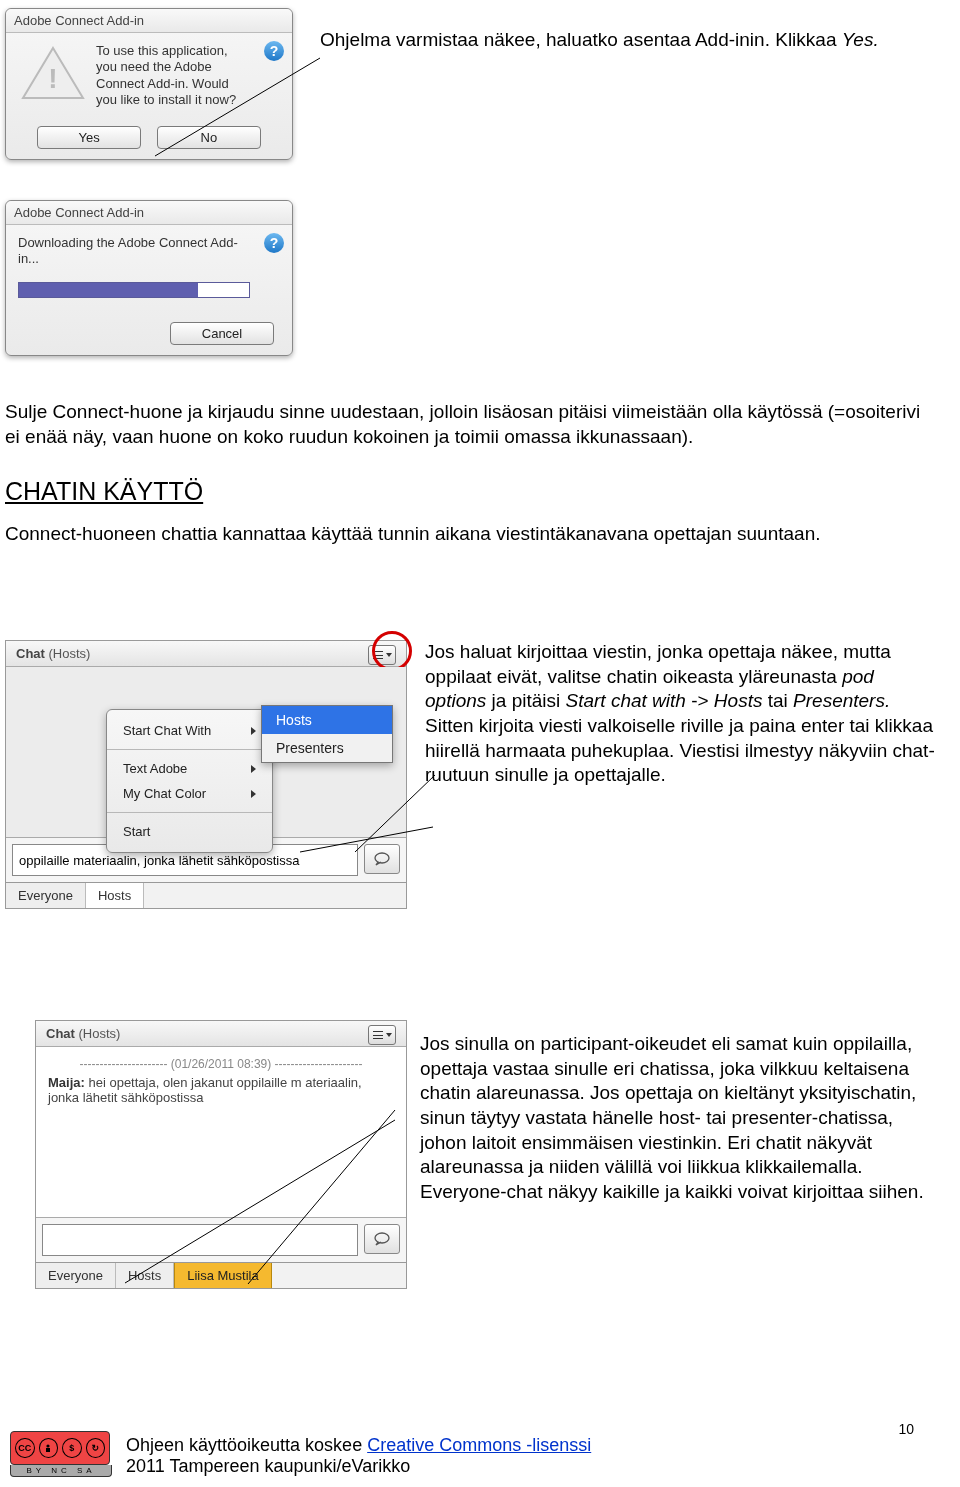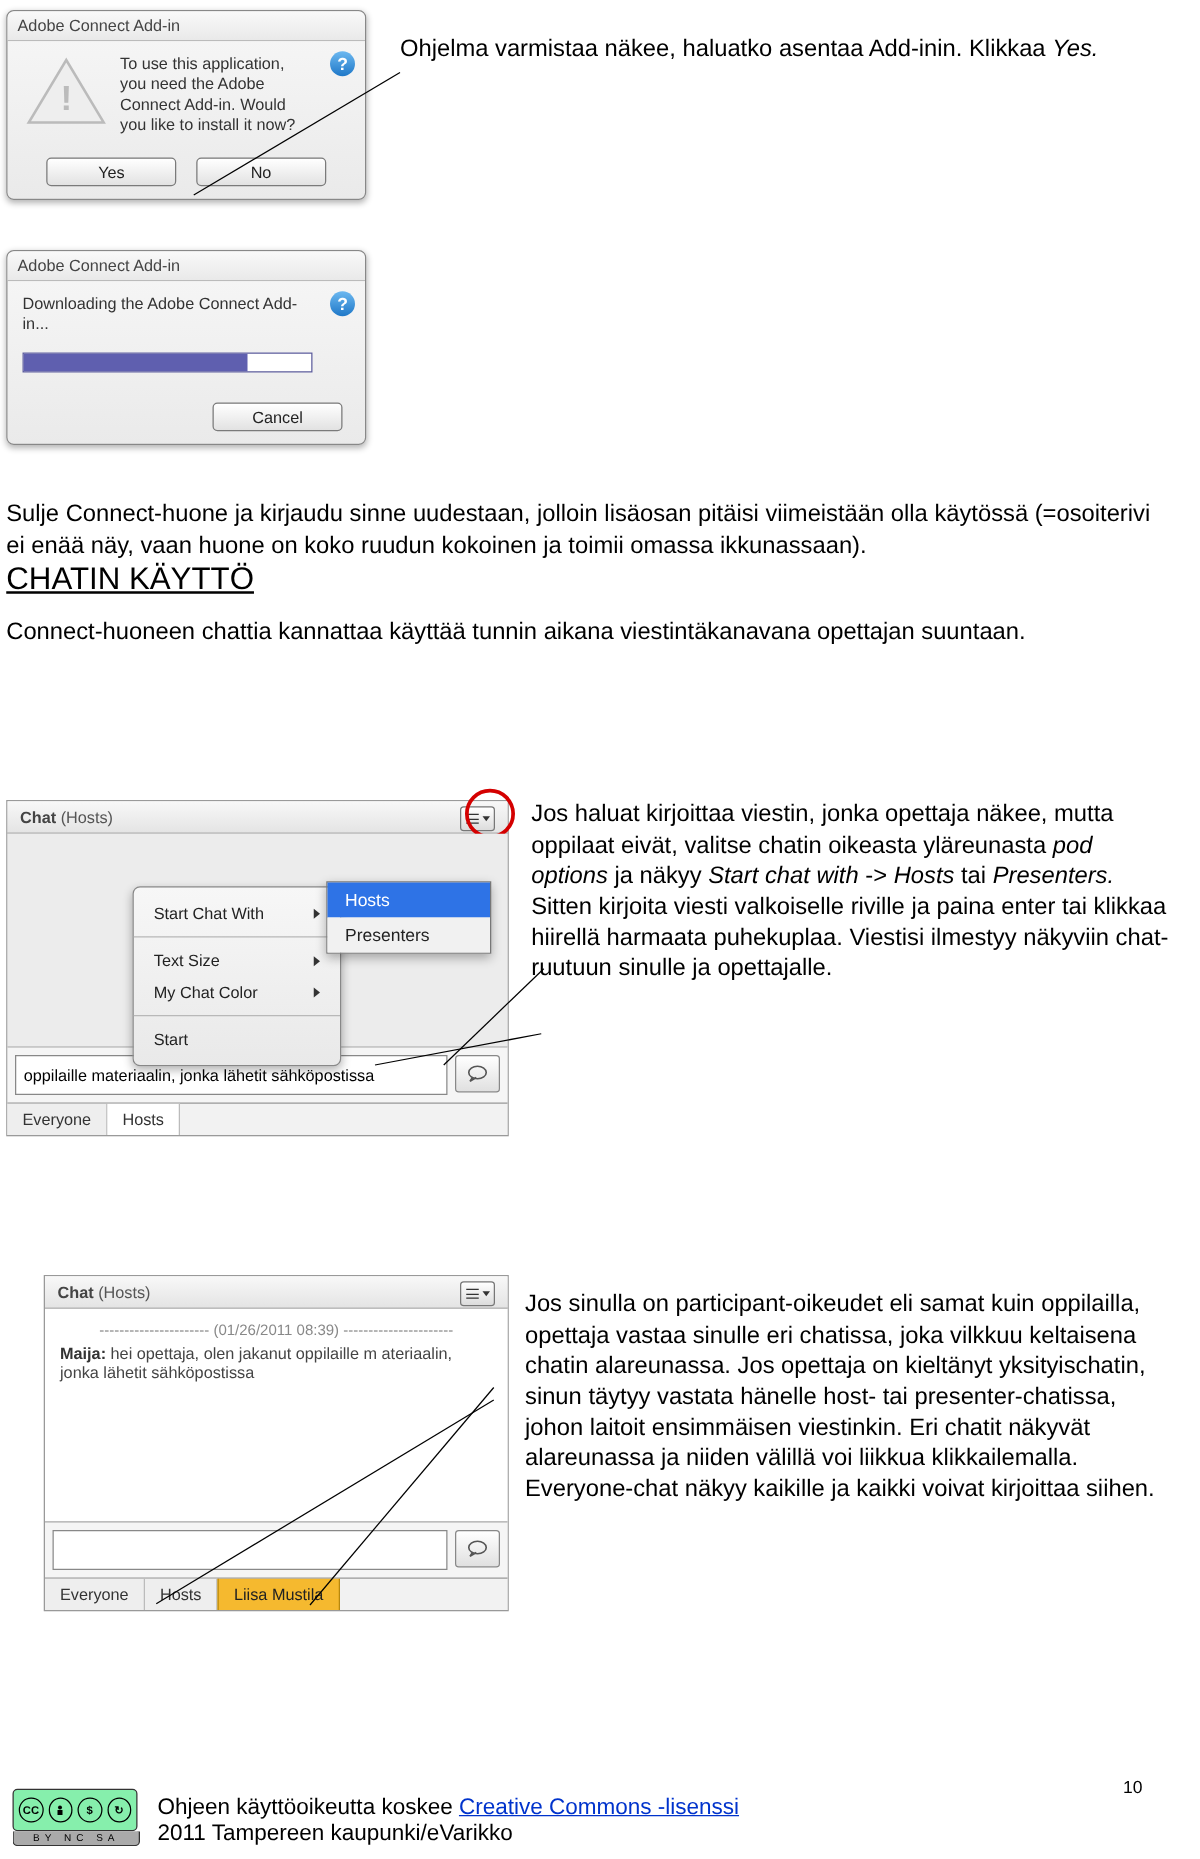--- a/index.html
+++ b/index.html
@@ -161,21 +161,21 @@
   .chat2 { width:370px; border:1px solid #999; background:#f5f5f5; font-size:13px; }
   .chat2 .hdr {
     background: linear-gradient(#f8f8f8,#e4e4e4);
     border-bottom:1px solid #aaa; padding:5px 10px; font-weight:bold; color:#444; position:relative;
   }
   .chat2 .hdr .menu-btn { top:4px; }
 
   
   .footer { position:absolute; left:10px; bottom:10px; right:30px; }
   .cc-badge {
-    width:100px; height:34px; border:1px solid #333; border-radius:4px; background:#86efac;
+    width:100px; height:34px; border:1px solid #333; border-radius:4px; background:#ef4444;
     display:flex; align-items:center; justify-content:center; gap:4px;
     font-size:10px; font-weight:bold; padding: 0 4px; box-sizing:border-box;
   }
   .cc-badge .ring { width:18px;height:18px;border:1.5px solid #000;border-radius:50%; display:flex;align-items:center;justify-content:center;font-size:9px; font-family: Arial; }
   .cc-bar { background:#aaa; color:#000; font-size:8px; text-align:center; width:100px; border:1px solid #333; border-top:none; border-radius:0 0 4px 4px; letter-spacing:4px; padding:1px 0;}
   .footer-text { font-size:18px; }
   .footer-text a { color:#0033cc; text-decoration:underline;}
   .page-no { position:absolute; right:30px; bottom:50px; font-size:14px; }
 
   
@@ -222,21 +222,21 @@
   <div id="t1-wrap" class="body-text">
     <span>Ohjelma varmistaa näkee, haluatko asentaa Add-inin. Klikkaa </span><span class="italic">Yes.</span>
   </div>
 
   <svg class="overlay" width="960" height="400">
     <line x1="320" y1="58" x2="155" y2="156" stroke="#000" stroke-width="1"></line>
   </svg>
 
 
   <div id="t3-wrap">
-    <div class="body-text" style="">Sulje Connect-huone ja kirjaudu sinne uudestaan, jolloin lisäosan pitäisi viimeistään olla käytössä (=osoiterivi ei enää näy, vaan huone on koko ruudun kokoinen ja toimii omassa ikkunassaan).</div>
+    <div class="body-text" style="margin-bottom:28px;">Sulje Connect-huone ja kirjaudu sinne uudestaan, jolloin lisäosan pitäisi viimeistään olla käytössä (=osoiterivi ei enää näy, vaan huone on koko ruudun kokoinen ja toimii omassa ikkunassaan).</div>
     <h2 class="sec">CHATIN KÄYTTÖ</h2>
     <div class="body-text">Connect-huoneen chattia kannattaa käyttää tunnin aikana viestintäkanavana opettajan suuntaan.</div>
   </div>
 
   <div id="chat1-wrap">
     <div class="chatpod">
       <div class="hdr">
         <span>Chat</span> <span class="sub">(Hosts)</span>
         <div class="menu-btn">
           <div class="lines">
@@ -250,21 +250,21 @@
       <div class="circle-ring" style="right:-6px; top:-10px;"></div>
 
       <div style="height:170px; position:relative; background:#ececec;">
         <div class="dropdown">
           <div class="item">
               <span>Start Chat With</span>
               <span class="arrow"></span>
             </div>
           <hr>
           <div class="item">
-              <span>Text Size</span>
+              <span>Text Adobe</span>
               <span class="arrow"></span>
             </div>
           <div class="item">
               <span>My Chat Color</span>
               <span class="arrow"></span>
             </div>
           <hr>
           <div class="item">
               <span>Start</span>
             </div>
@@ -285,21 +285,21 @@
         </div>
       </div>
       <div class="chat-tabs">
         <div class="tab">Everyone</div>
         <div class="tab active">Hosts</div>
       </div>
     </div>
   </div>
 
   <div id="chat1-text" class="body-text">
-    <span>Jos haluat kirjoittaa viestin, jonka opettaja näkee, mutta oppilaat eivät, valitse chatin oikeasta yläreunasta </span><span class="italic">pod options</span><span> ja näkyy </span><span class="italic">Start chat with</span><span> -&gt; </span><span class="italic">Hosts</span><span> tai </span><span class="italic">Presenters.</span>
+    <span>Jos haluat kirjoittaa viestin, jonka opettaja näkee, mutta oppilaat eivät, valitse chatin oikeasta yläreunasta </span><span class="italic">pod options</span><span> ja pitäisi </span><span class="italic">Start chat with</span><span> -&gt; </span><span class="italic">Hosts</span><span> tai </span><span class="italic">Presenters.</span>
     <br>
     <span>Sitten kirjoita viesti valkoiselle riville ja paina enter tai klikkaa hiirellä harmaata puhekuplaa. Viestisi ilmestyy näkyviin chat-ruutuun sinulle ja opettajalle.</span>
   </div>
 
   <svg class="overlay" style="top:620px;" width="960" height="350">
     <line x1="435" y1="155" x2="355" y2="232" stroke="#000" stroke-width="1"></line>
     <line x1="433" y1="207" x2="300" y2="232" stroke="#000" stroke-width="1"></line>
   </svg>
 
   <div id="chat2-wrap">

